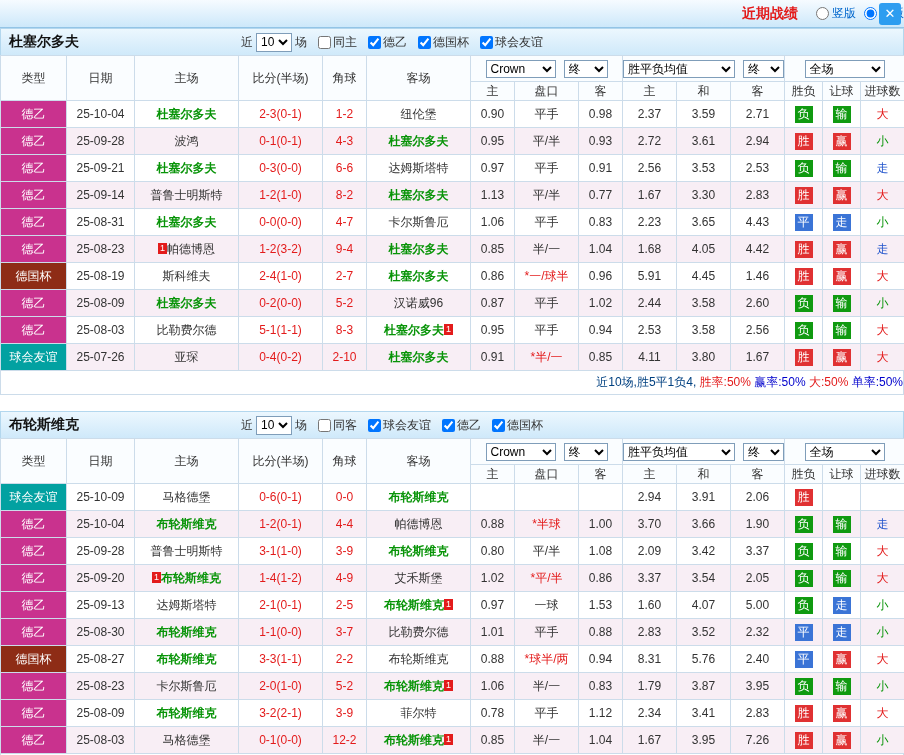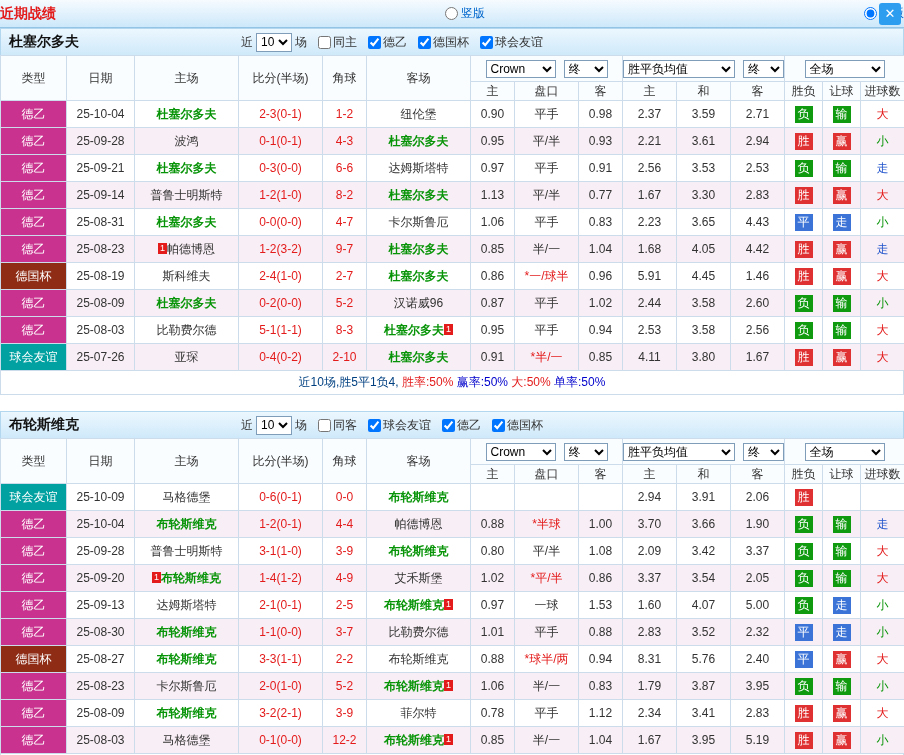--- a/index.html
+++ b/index.html
@@ -1,20 +1,20 @@
 <!DOCTYPE html>
 <html><head>
 <meta charset="utf-8">
 <style>
 *{box-sizing:border-box}
 html,body{margin:0;padding:0}
 body{width:904px;height:755px;overflow:hidden;background:#fff;color:#333;
  font-family:"Liberation Sans","DejaVu Sans",sans-serif;font-size:12px}
 .topbar{position:relative;height:28px;background:linear-gradient(#f6fbff,#cde8fa);
- border-bottom:1px solid #93c4e6;display:flex;align-items:center;justify-content:space-between;gap:8px}
+ border-bottom:1px solid #93c4e6;display:flex;align-items:center;justify-content:flex-end;gap:8px}
 .title{color:#e31b1b;font-weight:bold;font-size:14px;margin-right:10px}
 .radio-label{color:#0066cc;display:inline-flex;align-items:center;gap:3px;cursor:pointer}
 .radio-label input{margin:0;width:13px;height:13px}
 .close-btn{position:absolute;right:3px;top:3px;width:22px;height:22px;background:#2d9df0;
  color:#fff;font-size:13px;font-weight:bold;text-align:center;line-height:22px;border-radius:3px;cursor:pointer}
 .team-bar{height:27px;background:linear-gradient(#ecf7fe,#cfe9fa);border:1px solid #b3d7ee;
  border-bottom:none;display:flex;align-items:center}
 .team-name{width:240px;padding-left:8px;font-size:14px;font-weight:bold;color:#111}
 .filter{display:flex;align-items:center;gap:3px}
 .filter select{height:19px}
@@ -32,21 +32,21 @@
 td.league{color:#fff}
 td.score,td.corner{color:#e31b1b}
 .focus{color:#089408;font-weight:bold}
 .card{display:inline-block;background:#e31b1b;color:#fff;font-size:9px;line-height:11px;
  padding:0 2px;vertical-align:top;margin-top:2px}
 td.star{color:#e31b1b}
 .chip{display:inline-block;width:18px;height:17px;line-height:17px;color:#fff}
 .chip-r{background:#e03132}.chip-g{background:#109a10}.chip-b{background:#3b74d6}
 .goal-r{color:#e31b1b}.goal-g{color:#089408}.goal-b{color:#2255cc}
 tbody tr.alt{background:#f8eef5}
-.summary{height:24px;line-height:23px;border:1px solid #ccdcea;border-top:none;text-align:center}
+.summary{height:24px;line-height:23px;border:1px solid #ccdcea;border-top:none;text-align:right}
 .gap{height:16px}
 </style>
 </head>
 <body>
 
 <div class="topbar">
   <span class="title">近期战绩</span>
   <label class="radio-label">
     <input type="radio" name="layout" style="">
     <span>竖版</span>
@@ -157,21 +157,21 @@
       <tr class="alt">
         <td class="league" style="background: rgb(201, 50, 142);">德乙</td>
         <td>25-09-28</td>
         <td><span>波鸿</span></td>
         <td class="score">0-1(0-1)</td>
         <td class="corner">4-3</td>
         <td><span class="focus">杜塞尔多夫</span></td>
         <td>0.95</td>
         <td>平/半</td>
         <td>0.93</td>
-        <td>2.21</td>
+        <td>2.72</td>
         <td>3.61</td>
         <td>2.94</td>
         <td><span class="chip chip-r">胜</span></td>
         <td><span class="chip chip-r">赢</span></td>
         <td class="goal-g">小</td>
       </tr>
       <tr>
         <td class="league" style="background: rgb(201, 50, 142);">德乙</td>
         <td>25-09-21</td>
         <td><span class="focus">杜塞尔多夫</span></td>
@@ -220,21 +220,21 @@
         <td>4.43</td>
         <td><span class="chip chip-b">平</span></td>
         <td><span class="chip chip-b">走</span></td>
         <td class="goal-g">小</td>
       </tr>
       <tr class="alt">
         <td class="league" style="background: rgb(201, 50, 142);">德乙</td>
         <td>25-08-23</td>
         <td><sup class="card">1</sup><span>帕德博恩</span></td>
         <td class="score">1-2(3-2)</td>
-        <td class="corner">9-7</td>
+        <td class="corner">9-4</td>
         <td><span class="focus">杜塞尔多夫</span></td>
         <td>0.85</td>
         <td>半/一</td>
         <td>1.04</td>
         <td>1.68</td>
         <td>4.05</td>
         <td>4.42</td>
         <td><span class="chip chip-r">胜</span></td>
         <td><span class="chip chip-r">赢</span></td>
         <td class="goal-b">走</td>
@@ -550,20 +550,20 @@
         <td>25-08-03</td>
         <td><span>马格德堡</span></td>
         <td class="score">0-1(0-0)</td>
         <td class="corner">12-2</td>
         <td><span class="focus">布轮斯维克</span><sup class="card">1</sup></td>
         <td>0.85</td>
         <td>半/一</td>
         <td>1.04</td>
         <td>1.67</td>
         <td>3.95</td>
-        <td>5.19</td>
+        <td>7.26</td>
         <td><span class="chip chip-r">胜</span></td>
         <td><span class="chip chip-r">赢</span></td>
         <td class="goal-g">小</td>
       </tr>
     </tbody>
 </table>
 <div class="summary" id="summary-1"></div>
 
 </body></html>

